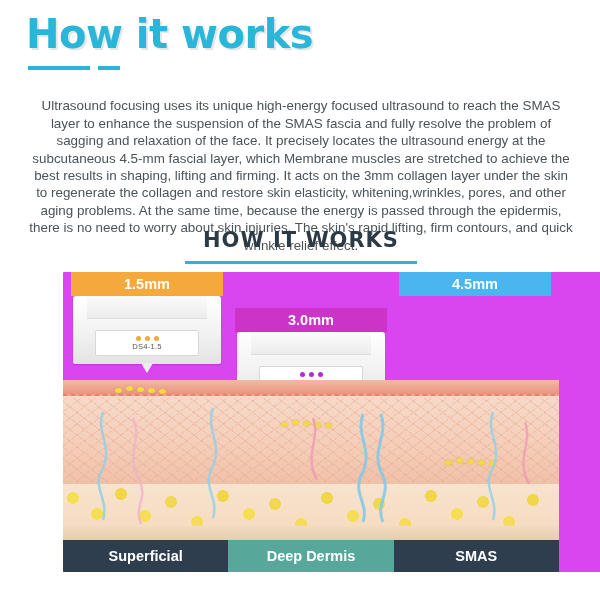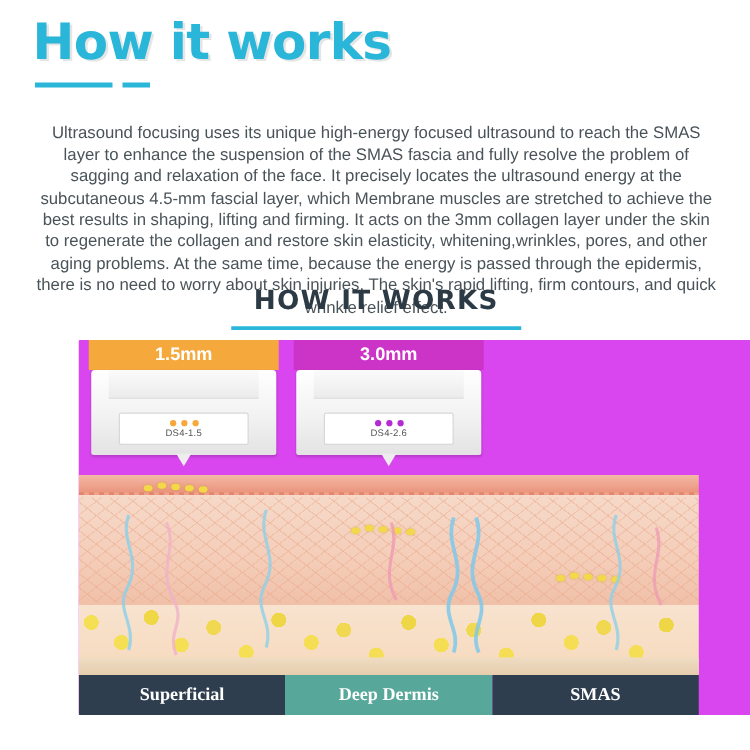--- a/index.html
+++ b/index.html
@@ -91,21 +91,21 @@
     position: absolute;
     left: 0; top: 0;
     width: 496px; height: 120px;
   }
   .head {
     position: absolute;
     top: 0;
     width: 152px;
   }
   .head.h1 { left: 8px; }
-  .head.h2 { left: 172px; }
+  .head.h2 { left: 172px; margin-top: 36px; }
   .head.h3 { left: 336px; }
 
   .head-label {
     height: 24px;
     line-height: 24px;
     text-align: center;
     color: #ffffff;
     font-size: 14.5px;
     font-weight: bold;
     font-family: "Liberation Sans", sans-serif;
@@ -229,21 +229,20 @@
     width: 496px; height: 32px;
     display: flex;
   }
   .layer-labels div {
     flex: 1;
     line-height: 32px;
     text-align: center;
     color: #ffffff;
     font-size: 14.5px;
     font-weight: bold;
-    font-family: Liberation Serif, serif;
   }
 
   
   .vessel { position: absolute; }
 </style>
 </head>
 <body>
 
 <div class="page">
 
@@ -285,20 +284,21 @@
                   <i style="background:#b42bd6"></i>
                   <i style="background:#b42bd6"></i>
               </span>
               <span class="chip-code">DS4-2.6</span>
             </div>
             <div class="head-tip"></div>
           </div>
         </div>
 
         <div class="head h3">
+          <div class="head-label" style="background:#4ab6f0">4.5mm</div>
         </div>
 
       </div>
 
       <div class="skin">
         <div class="layer-epi"></div>
         <div class="layer-derm"></div>
         <div class="fibers"></div>
         <div class="layer-fat"></div>
         <div class="fat-cells"></div>

